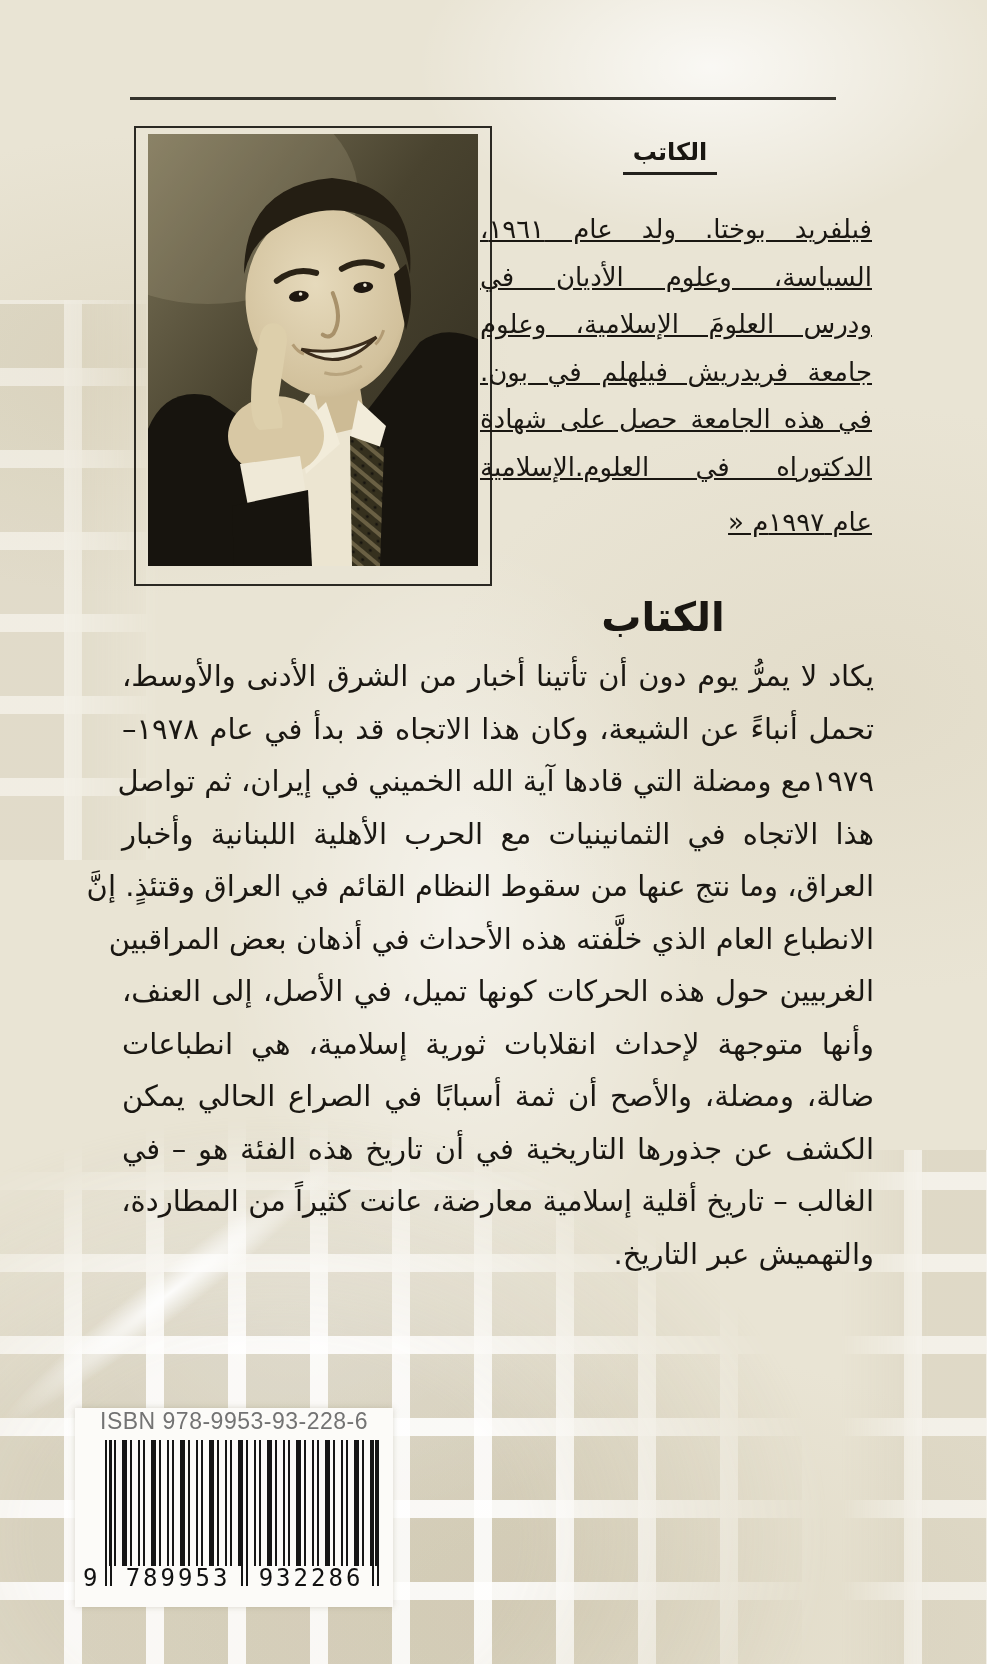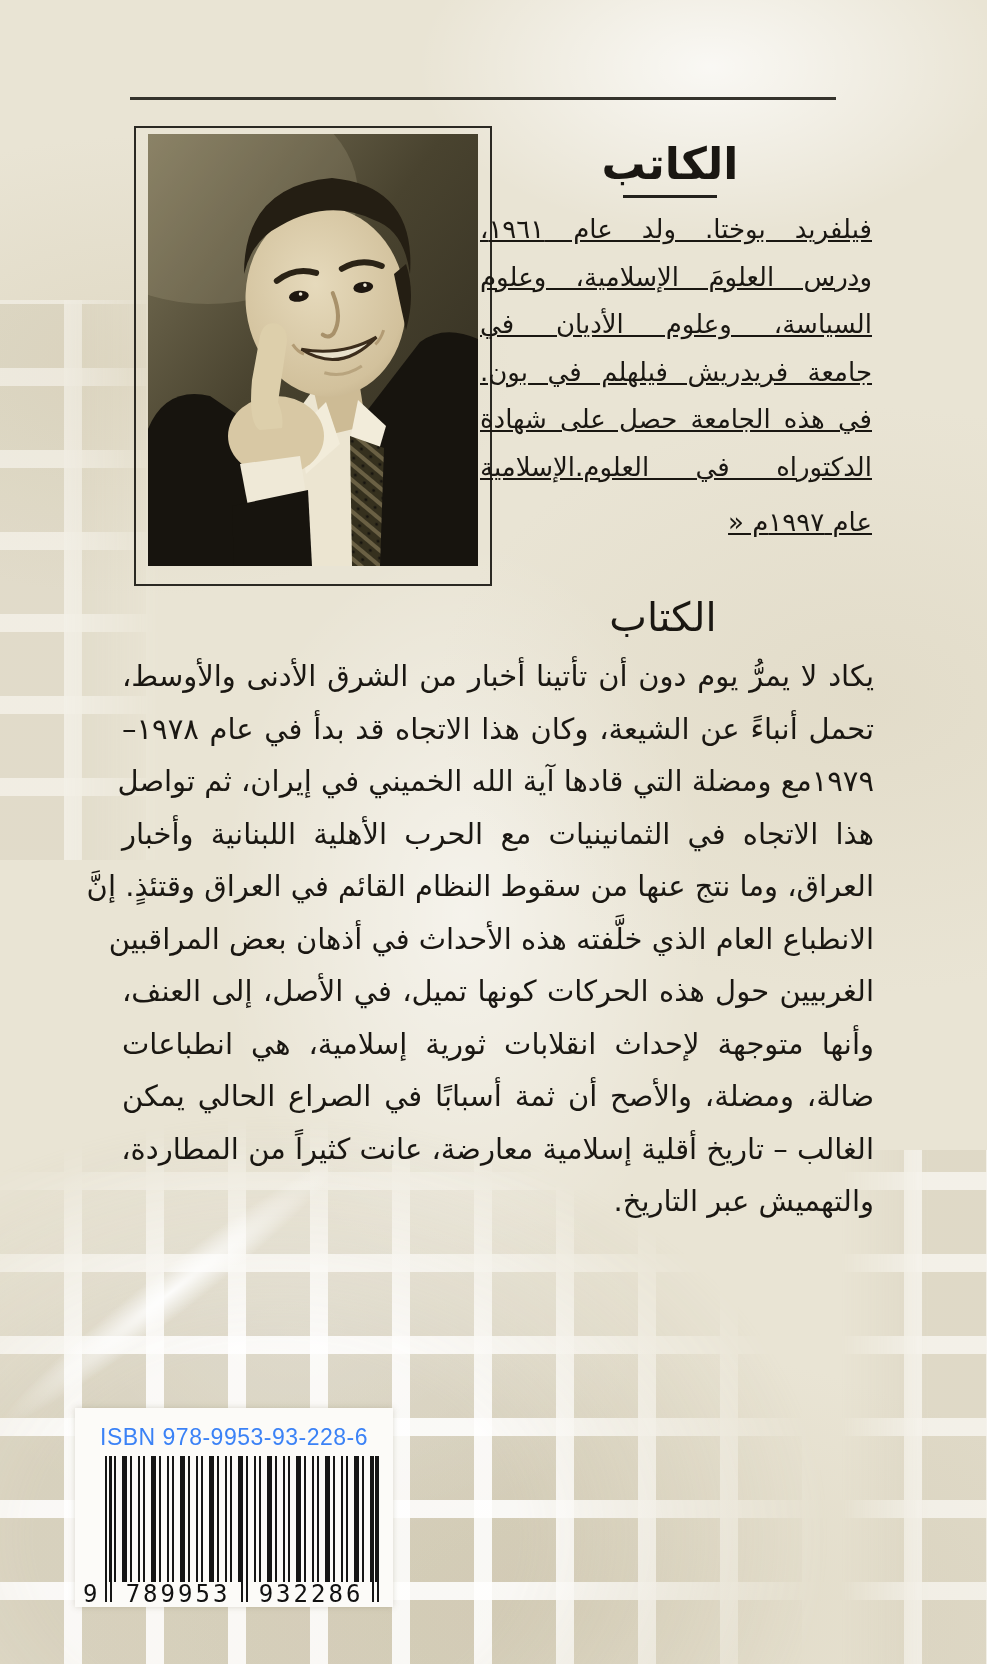--- a/index.html
+++ b/index.html
@@ -45,26 +45,26 @@
   .top-rule{position:absolute;left:130px;top:97px;width:706px;height:3px;background:#35332c;}
   
   .photo-frame{
     position:absolute;left:134px;top:126px;width:330px;height:432px;
     border:2px solid #2b2923;padding:12px;background:transparent;
   }
   .photo{width:330px;height:432px;margin:-6px 0 0 -6px;display:block;}
   
   .h-author{
     position:absolute;left:490px;top:138px;width:360px;text-align:center;
-    font-size:44px;font-weight:bold;letter-spacing:0;
+    font-size:24px;font-weight:bold;letter-spacing:0;
   }
   .h-underline{width:94px;height:3px;background:#23211c;margin:6px auto 0;}
   .h-book{
     position:absolute;left:476px;top:594px;width:374px;text-align:center;
-    font-size:40px;font-weight:normal;
+    font-size:40px;font-weight:bold;
   }
   
   .bio{
     position:absolute;left:480px;top:206px;width:392px;
     direction:rtl;font-size:26px;line-height:47.5px;
   }
   .bio .ln{text-align:justify;text-align-last:justify;white-space:nowrap;text-decoration:underline;}
   .bio .ln.last{text-align-last:right;margin-top:8px;}
   
   .body-par{
@@ -73,21 +73,21 @@
   }
   .body-par .ln{text-align:justify;text-align-last:justify;white-space:nowrap;}
   .body-par .ln.last{text-align-last:right;}
   
   .barcode-label{
     position:absolute;left:75px;top:1408px;width:318px;height:199px;
     background:#fcfbf8;box-shadow:0 0 6px rgba(120,110,80,.25);
   }
   .isbn-text{
     text-align:center;font-family:"Liberation Sans",sans-serif;
-    font-size:23px;color:#3b82f6;padding-top:16px;letter-spacing:.5px;
+    font-size:23px;color:#737373;padding-top:0;letter-spacing:.5px;
   }
   .barcode-wrap{position:relative;height:160px;margin-top:5px;}
   .bars{
     position:absolute;left:34px;right:16px;top:0;height:126px;
     background:repeating-linear-gradient(90deg,
       #161616 0 2px, transparent 2px 5px,
       #161616 5px 7px, transparent 7px 13px,
       #161616 13px 18px, transparent 18px 21px,
       #161616 21px 23px, transparent 23px 29px);
   }
@@ -176,40 +176,41 @@
   </svg>
 </div>
 
 <div class="h-author">
   <span>الكاتب</span>
   <div class="h-underline"></div>
 </div>
 
 <div class="bio">
   <div class="ln">فيلفريد بوختا. ولد عام ١٩٦١،</div>
+  <div class="ln">السياسة، وعلوم الأديان في</div>
   <div class="ln">ودرس العلومَ الإسلامية، وعلوم</div>
-  <div class="ln">السياسة، وعلوم الأديان في</div>
   <div class="ln">جامعة فريدريش فيلهلم في بون.</div>
   <div class="ln">في هذه الجامعة حصل على شهادة</div>
   <div class="ln">الدكتوراه في العلوم.الإسلامية</div>
   <div class="ln last">عام ١٩٩٧م «</div>
 </div>
 
 <div class="h-book">الكتاب</div>
 
 <div class="body-par">
   <div class="ln">يكاد لا يمرُّ يوم دون أن تأتينا أخبار من الشرق الأدنى والأوسط،</div>
   <div class="ln">تحمل أنباءً عن الشيعة، وكان هذا الاتجاه قد بدأ في عام ١٩٧٨–</div>
   <div class="ln">١٩٧٩مع ومضلة التي قادها آية الله الخميني في إيران، ثم تواصل</div>
   <div class="ln">هذا الاتجاه في الثمانينيات مع الحرب الأهلية اللبنانية وأخبار</div>
   <div class="ln">العراق، وما نتج عنها من سقوط النظام القائم في العراق وقتئذٍ. إنَّ</div>
   <div class="ln">الانطباع العام الذي خلَّفته هذه الأحداث في أذهان بعض المراقبين</div>
   <div class="ln">الغربيين حول هذه الحركات كونها تميل، في الأصل، إلى العنف،</div>
   <div class="ln">وأنها متوجهة لإحداث انقلابات ثورية إسلامية، هي انطباعات</div>
   <div class="ln">ضالة، ومضلة، والأصح أن ثمة أسبابًا في الصراع الحالي يمكن</div>
+  <div class="ln">الكشف عن جذورها التاريخية في أن تاريخ هذه الفئة هو – في</div>
   <div class="ln">الغالب – تاريخ أقلية إسلامية معارضة، عانت كثيراً من المطاردة،</div>
   <div class="ln last">والتهميش عبر التاريخ.</div>
 </div>
 
 <div class="barcode-label" dir="ltr">
   <div class="isbn-text">ISBN 978-9953-93-228-6</div>
   <div class="barcode-wrap">
     <div class="bars"></div>
     <div class="guard g-left"></div>
     <div class="guard g-mid"></div>

